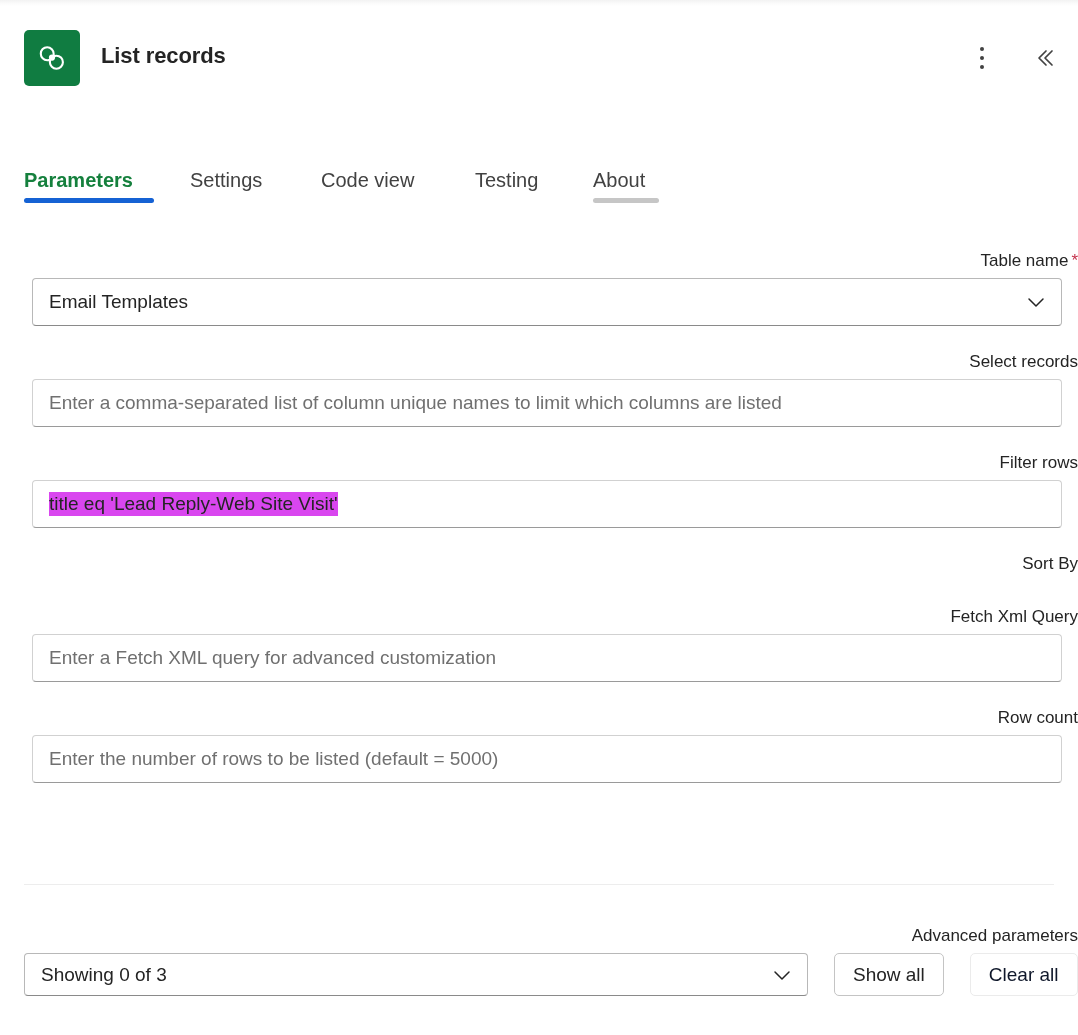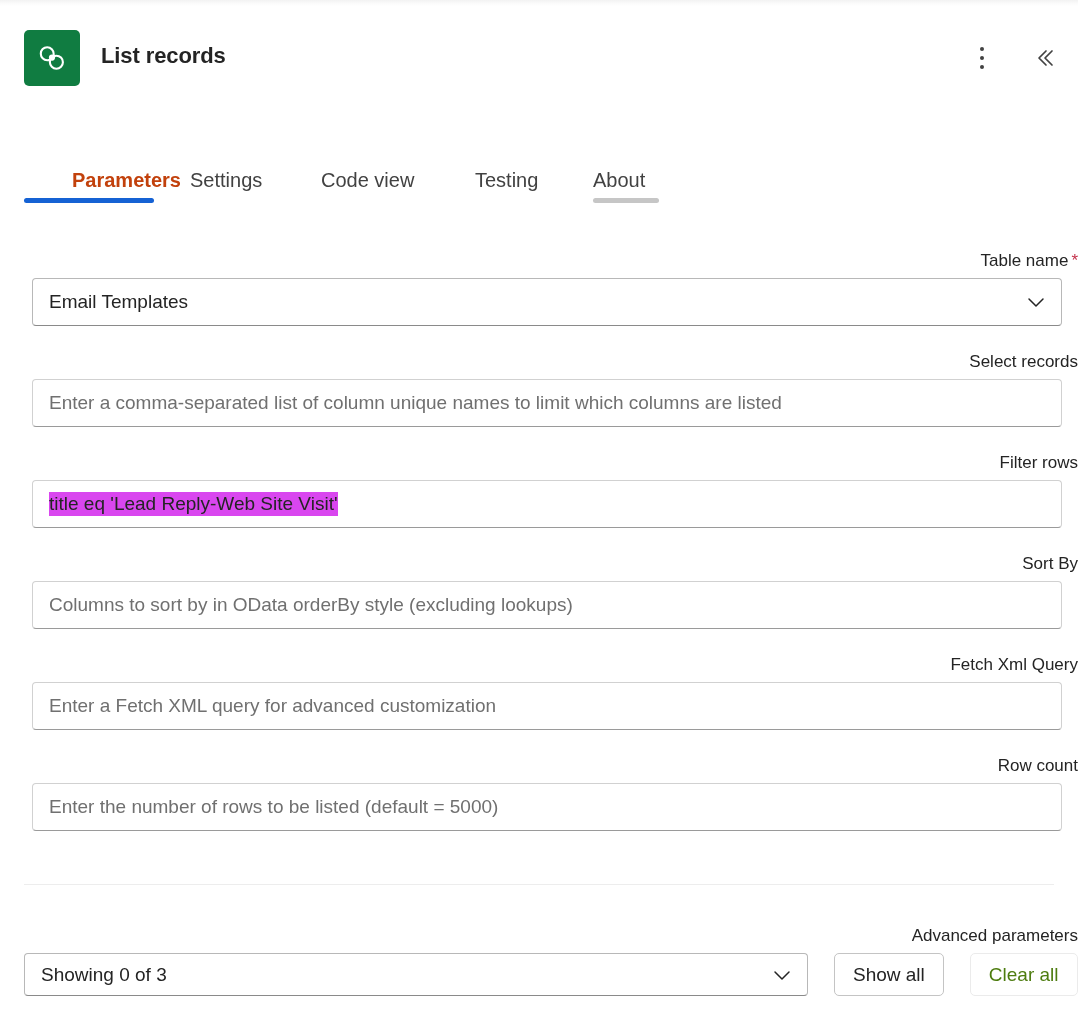--- a/index.html
+++ b/index.html
@@ -97,21 +97,21 @@
     font-size: 20px;
     color: #424242;
     cursor: pointer;
     white-space: nowrap;
     background: transparent;
     border: none;
     padding: 0;
     font-family: "Liberation Sans", sans-serif;
   }
   .tab-label { display: block; line-height: 30px; }
-  .tab.active .tab-label { font-weight: bold; color: #c2410c; margin-left: 48px; }
+  .tab.active .tab-label { font-weight: bold; color: #15803d; }
   .tab-underline {
     position: absolute;
     left: 0;
     top: 43px;
     height: 5px;
     border-radius: 3px;
     background: transparent;
   }
   .tab.active .tab-underline { background: #1562d4; }
   .tab.hovered .tab-underline { background: #c6c6c6; }
@@ -230,21 +230,21 @@
     font-family: "Liberation Sans", sans-serif;
     cursor: pointer;
     white-space: nowrap;
   }
   .btn.primaryish {
     border: 1px solid #c4c4c4;
     color: #242424;
   }
   .btn.disabled {
     border: 1px solid #ebebeb;
-    color: #4d7c0f;
+    color: #0f172a;
     cursor: default;
   }
 </style>
 </head>
 <body>
 
 <div class="top-shadow"></div>
 
 <div class="header">
 
@@ -329,23 +329,20 @@
     <label class="field-label">Filter rows</label>
     <div class="input-wrap">
       <span class="input-text"><span class="hl">title eq 'Lead Reply-Web Site Visit'</span></span>
     </div>
   </div>
 
   <div class="gap"></div>
 
   <div class="field">
     <label class="field-label">Sort By</label>
-    <div class="input-wrap">
-      <span class="input-text placeholder">Columns to sort by in OData orderBy style (excluding lookups)</span>
-    </div>
   </div>
 
   <div class="gap"></div>
 
   <div class="field">
     <label class="field-label">Fetch Xml Query</label>
     <div class="input-wrap">
       <span class="input-text placeholder">Enter a Fetch XML query for advanced customization</span>
     </div>
   </div>

